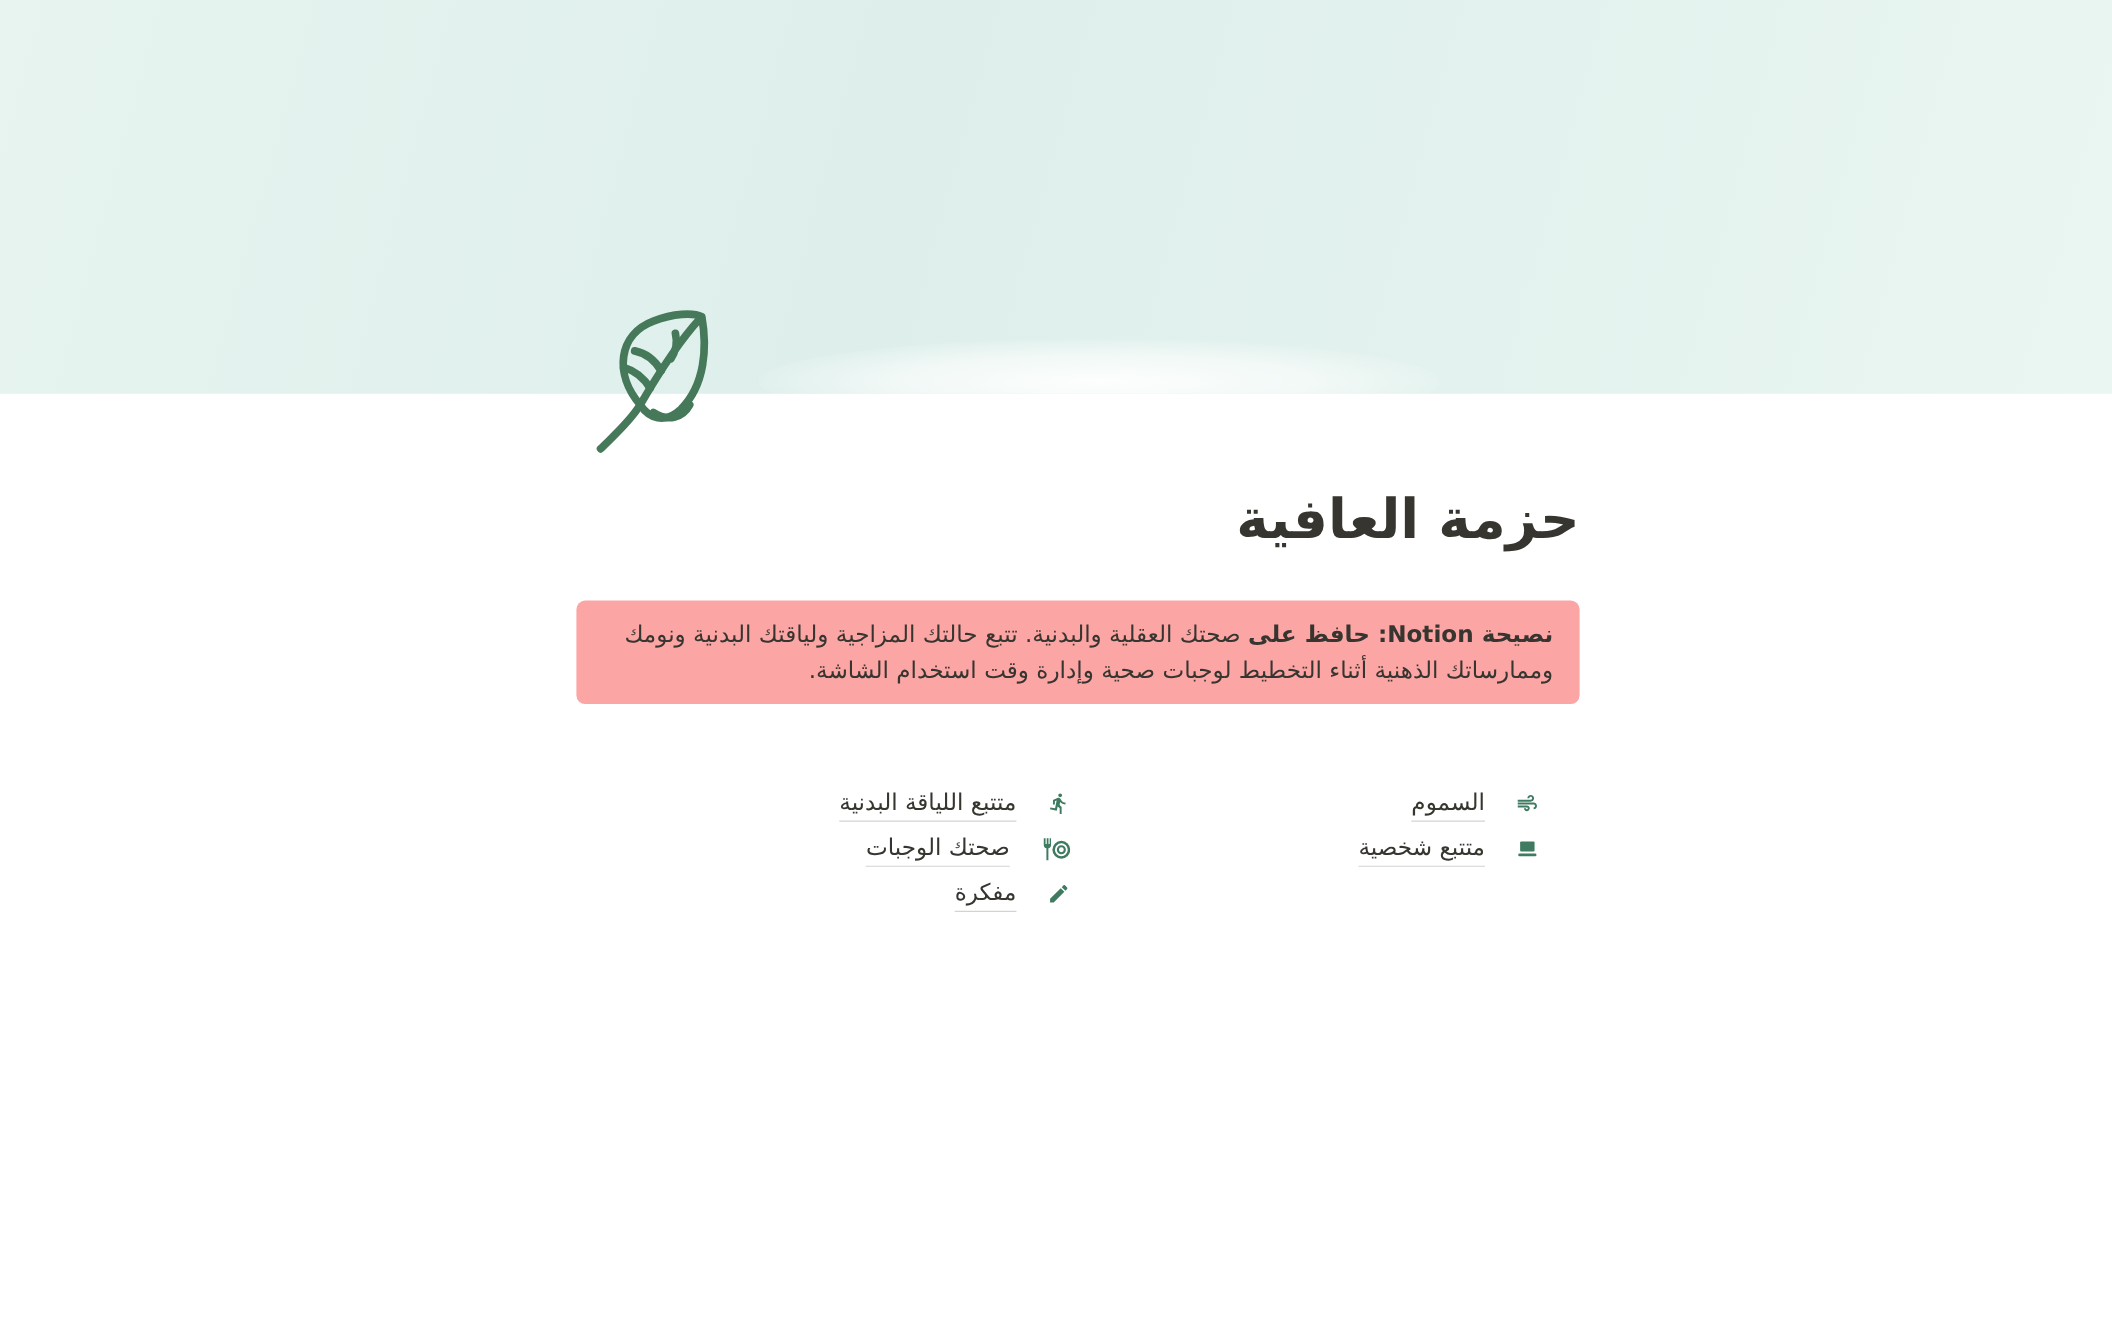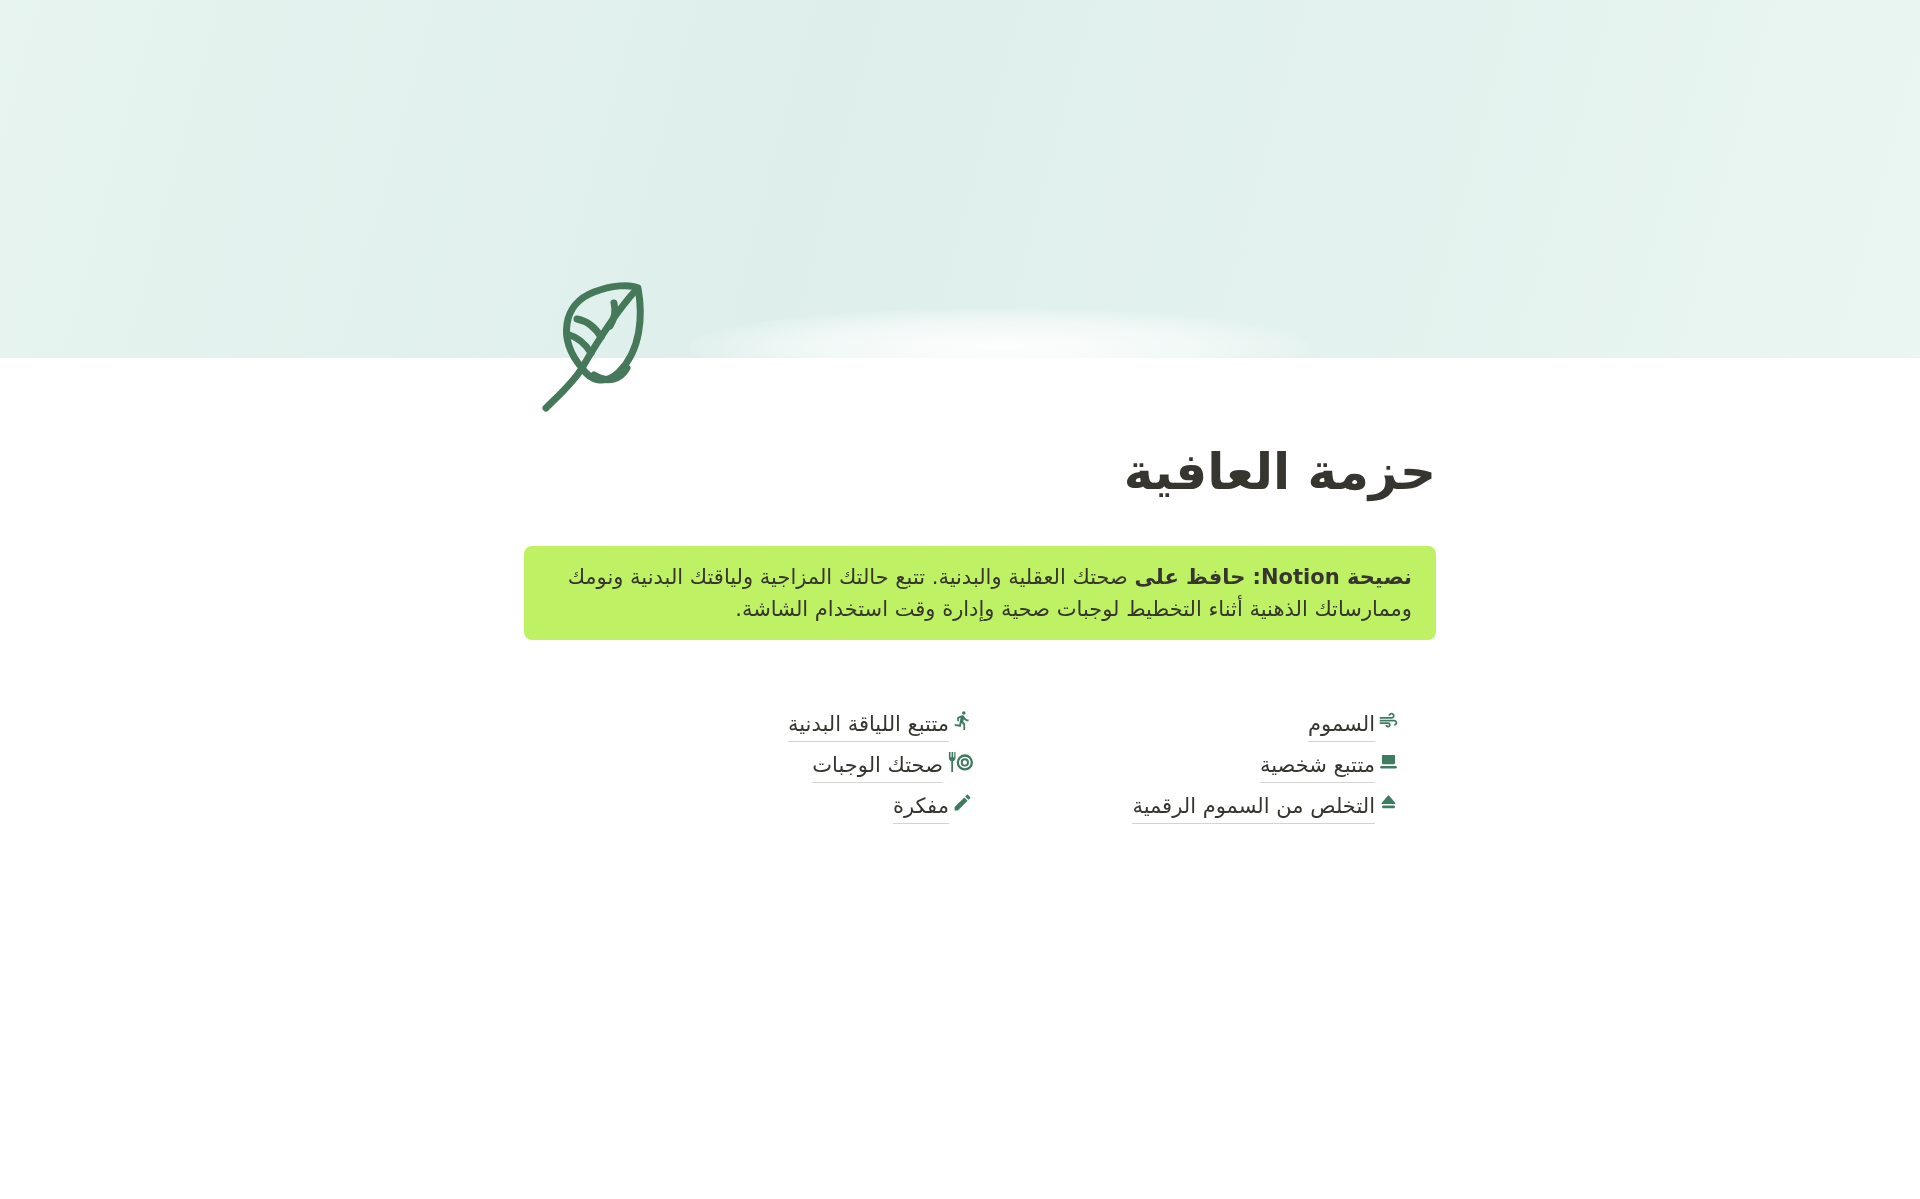--- a/index.html
+++ b/index.html
@@ -34,43 +34,43 @@
   }
   .page-title {
     margin-top: 82px;
     font-size: 50px; font-weight: 700;
     line-height: 65px;
     color: #37352f;
     letter-spacing: 0;
   }
   .callout {
     margin-top: 41px;
-    background: #bef264;
+    background: #fca5a5;
     border-radius: 8px;
     padding: 15px 24px;
     font-size: 21px;
     line-height: 32px;
   }
   .callout b { font-weight: 700; }
   .links {
     margin-top: 70px;
     display: flex;
   }
   .col { width: 456px; }
   .col-a { padding-left: 0; }
   .col-a .link-item { padding-right: 37px; }
   .col-b .link-item { padding-right: 7px; }
   .link-item {
     height: 41px;
     display: flex;
-    align-items: flex-start;
+    align-items: center;
     direction: rtl;
     flex-direction: row-reverse;
     justify-content: flex-end;
-    gap: 3px;
+    gap: 28px;
     cursor: pointer;
   }
   .link-item .label {
     font-size: 21px;
     line-height: 29px;
     color: #37352f;
     border-bottom: 1.5px solid rgba(55,53,47,0.22);
     padding-bottom: 2px;
   }
   .link-item svg { flex: 0 0 auto; display: block; }
@@ -113,27 +113,20 @@
       </div>
 
       <div class="link-item">
         <span class="label">متتبع شخصية</span>
         <svg width="21" height="21" viewBox="0 0 24 24">
           <rect x="4.5" y="4.5" width="15" height="10.5" rx="1.2" fill="#3e7b60"></rect>
           <rect x="2.5" y="17" width="19" height="3" rx="1.5" fill="#3e7b60"></rect>
         </svg>
       </div>
 
-      <div class="link-item">
-        <span class="label">التخلص من السموم الرقمية</span>
-        <svg width="21" height="21" viewBox="0 0 24 24">
-          <path d="M12 4.5 L19.3 13 H4.7 Z" fill="#3e7b60" stroke="#3e7b60" stroke-width="1.5" stroke-linejoin="round"></path>
-          <rect x="4.7" y="15.5" width="14.6" height="3.2" rx="1.2" fill="#3e7b60"></rect>
-        </svg>
-      </div>
 
     </div>
 
     <div class="col col-b">
 
       <div class="link-item">
         <span class="label">متتبع اللياقة البدنية</span>
         <svg width="21" height="21" viewBox="0 0 24 24">
           <path fill="#3e7b60" d="M13.49 5.48c1.1 0 2-.9 2-2s-.9-2-2-2-2 .9-2 2 .9 2 2 2zm-3.6 13.9l1-4.4 2.1 2v6h2v-7.5l-2.1-2 .6-3c1.3 1.5 3.3 2.5 5.5 2.5v-2c-1.9 0-3.5-1-4.3-2.4l-1-1.6c-.4-.6-1-1-1.7-1-.3 0-.5.1-.8.1l-5.2 2.2v4.7h2v-3.4l1.8-.7-1.6 8.1-4.9-1-.4 2 7 1.4z"></path>
         </svg>

